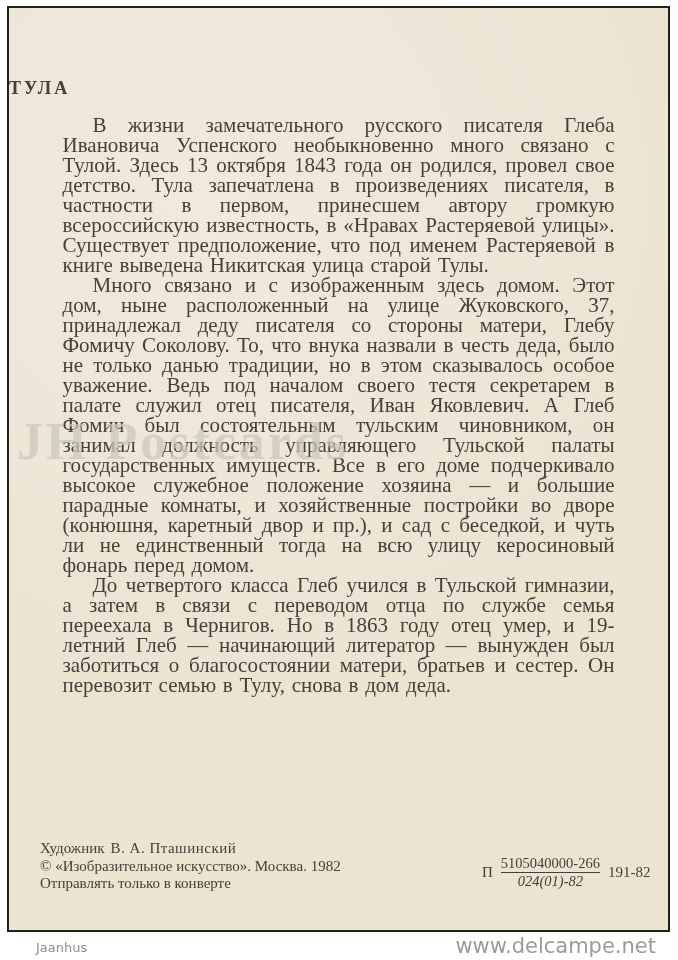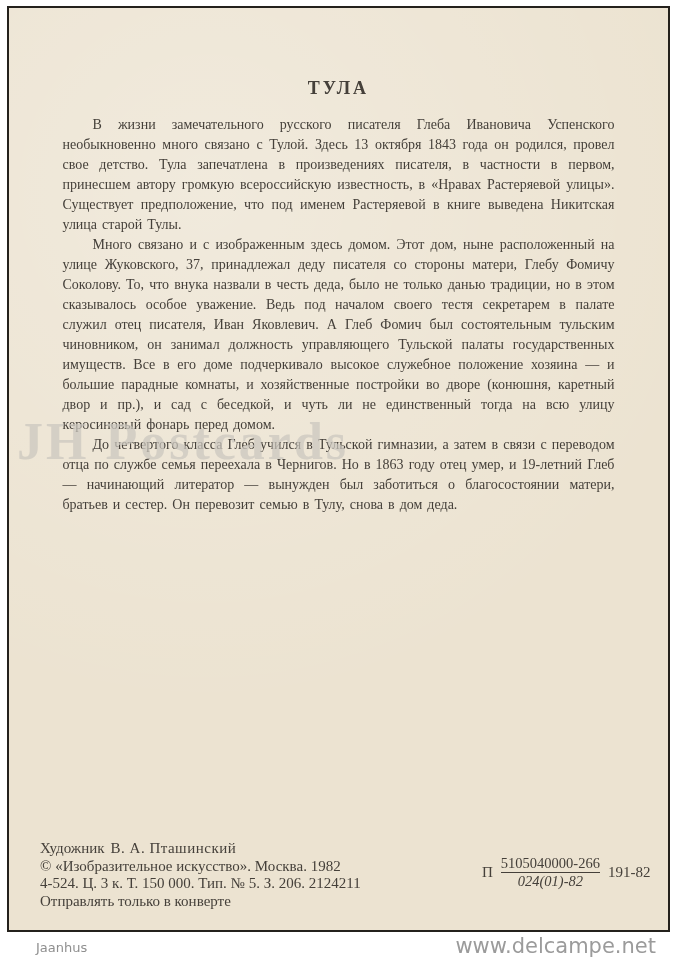--- a/index.html
+++ b/index.html
@@ -16,30 +16,29 @@
     width: 663px; height: 926px;
     box-sizing: border-box;
     border: 2px solid #24211c;
     background:
       radial-gradient(circle at 30% 20%, rgba(255,255,255,0.25), rgba(255,255,255,0) 60%),
       #ece3d1;
     overflow: hidden;
   }
   .title {
     margin: 70px 0 16px 0;
-    text-align: center;
     font-size: 18px;
     font-weight: bold;
     letter-spacing: 3px;
     color: #45403a;
   }
   .body-text {
     margin: 0 auto;
     width: 552px;
-    font-size: 14px;
+    font-size: 21px;
     line-height: 20px;
     text-align: justify;
     word-spacing: 1.5px;
     color: #45403a;
   }
   .body-text p { margin: 0; text-indent: 30px; }
   .imprint {
     position: absolute;
     left: 31px; top: 832px;
     width: 610px;
@@ -115,21 +114,20 @@
     <p>В жизни замечательного русского писателя Глеба Ивановича Успенского необыкновенно много связано с Тулой. Здесь 13 октября 1843 года он родился, провел свое детство. Тула запечатлена в произведениях писателя, в частности в первом, принесшем автору громкую всероссийскую известность, в «Нравах Растеряевой улицы». Существует предположение, что под именем Растеряевой в книге выведена Никитская улица старой Тулы.</p>
     <p>Много связано и с изображенным здесь домом. Этот дом, ныне расположенный на улице Жуковского, 37, принадлежал деду писателя со стороны матери, Глебу Фомичу Соколову. То, что внука назвали в честь деда, было не только данью традиции, но в этом сказывалось особое уважение. Ведь под началом своего тестя секретарем в палате служил отец писателя, Иван Яковлевич. А Глеб Фомич был состоятельным тульским чиновником, он занимал должность управляющего Тульской палаты государственных имуществ. Все в его доме подчеркивало высокое служебное положение хозяина — и большие парадные комнаты, и хозяйственные постройки во дворе (конюшня, каретный двор и пр.), и сад с беседкой, и чуть ли не единственный тогда на всю улицу керосиновый фонарь перед домом.</p>
     <p>До четвертого класса Глеб учился в Тульской гимназии, а затем в связи с переводом отца по службе семья переехала в Чернигов. Но в 1863 году отец умер, и 19-летний Глеб — начинающий литератор — вынужден был заботиться о благосостоянии матери, братьев и сестер. Он перевозит семью в Тулу, снова в дом деда.</p>
   </div>
 
   <div class="imprint">
     <div>
       <span>Художник</span><span class="italic">В. А. Пташинский</span>
     </div>
     <div>© «Изобразительное искусство». Москва. 1982</div>
-    <div>4-524. Ц. 3 к. Т. 150 000. Тип. № 5. З. 206. 2124211</div>
     <div>Отправлять только в конверте</div>
 
     <div class="catalog">
       <span>П</span>
       <span class="fraction">
         <span>5105040000-266</span>
         <span class="den">024(01)-82</span>
       </span>
       <span>191-82</span>
     </div>

